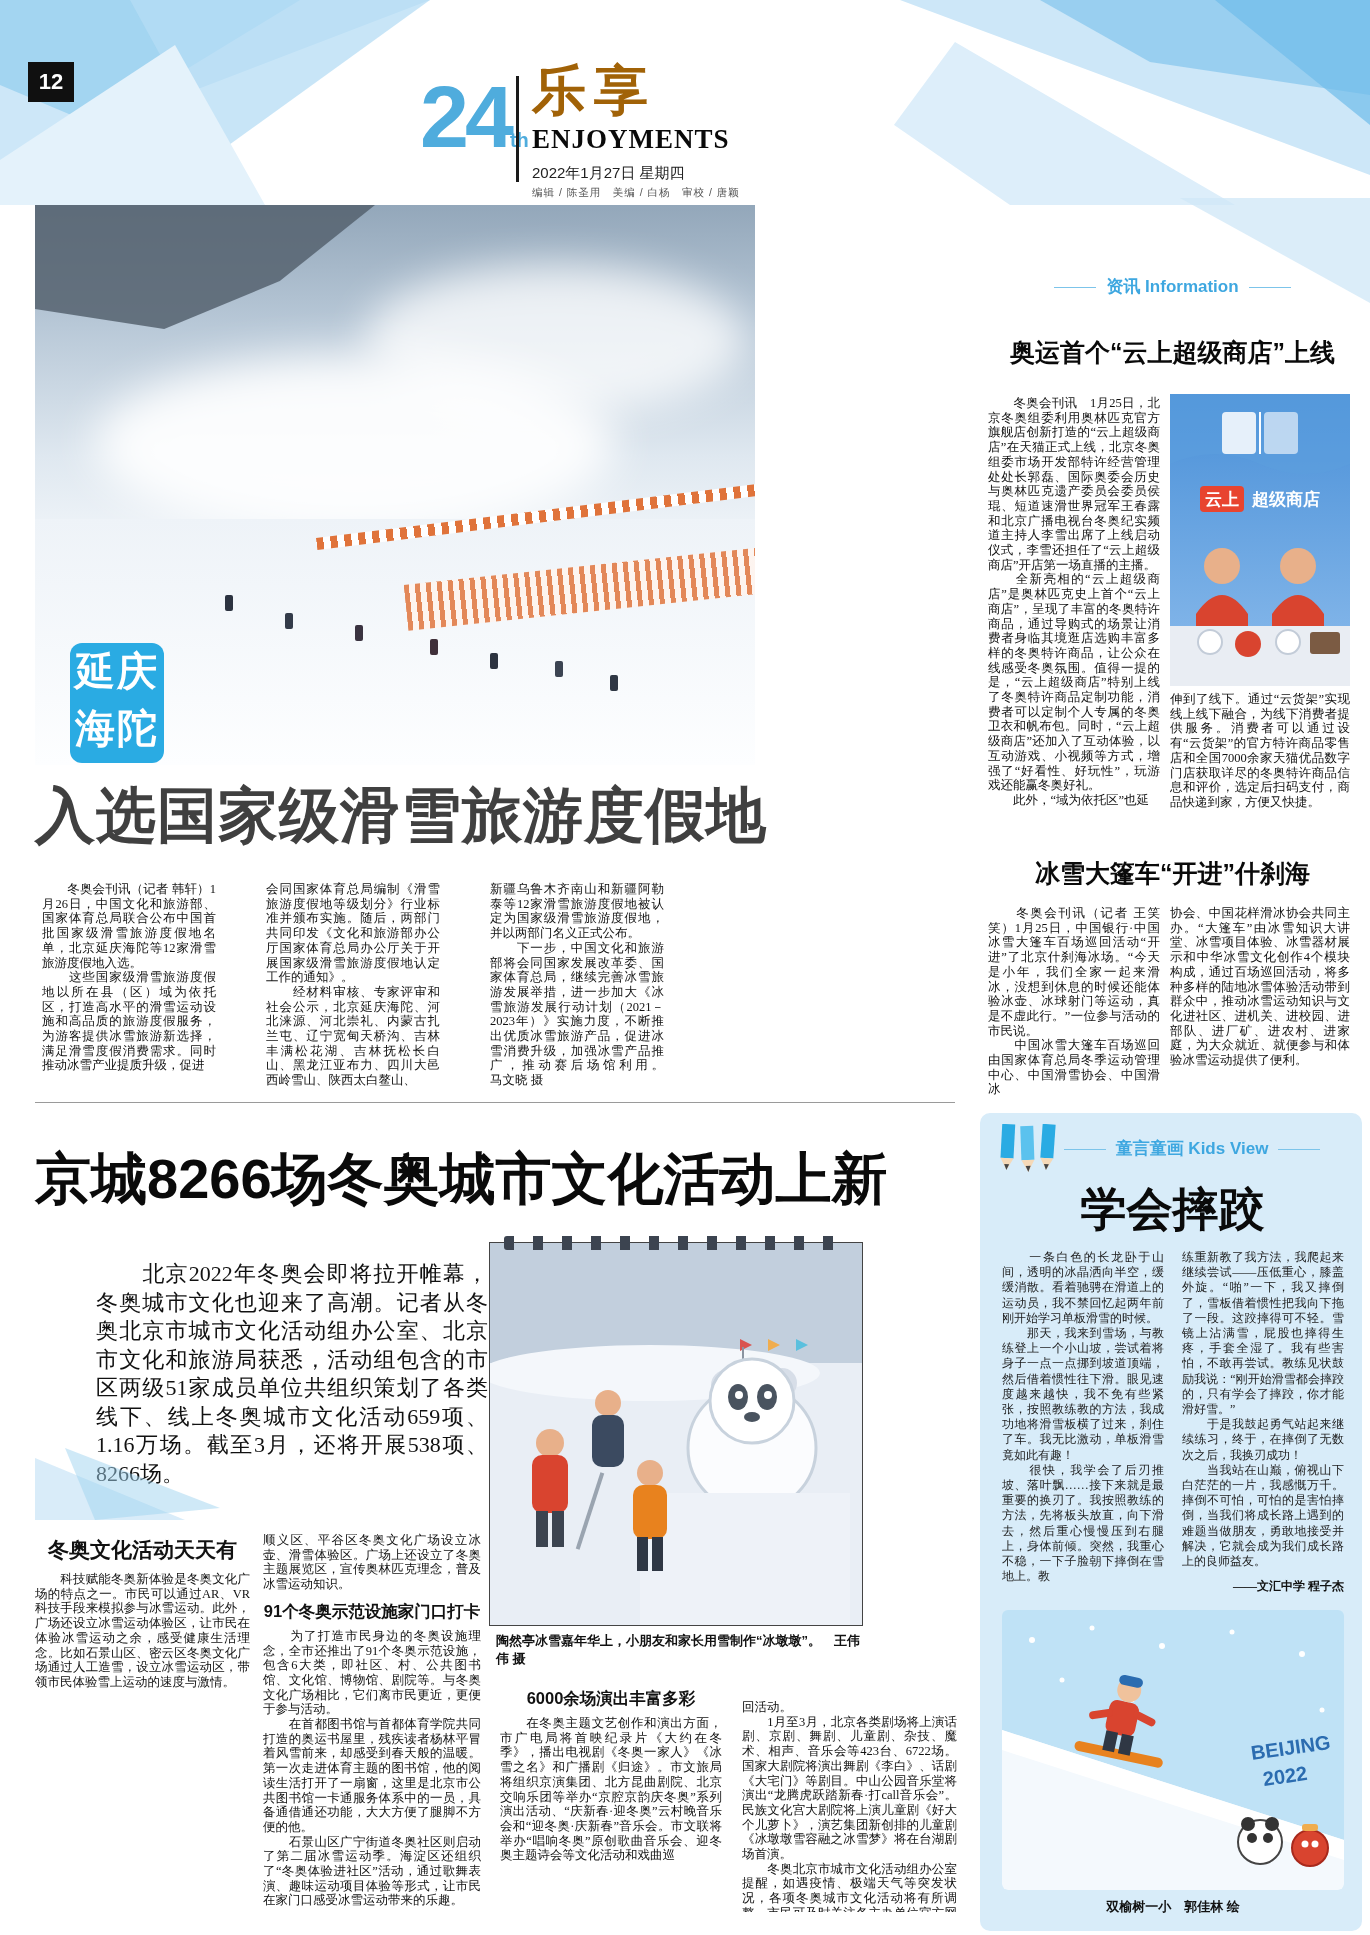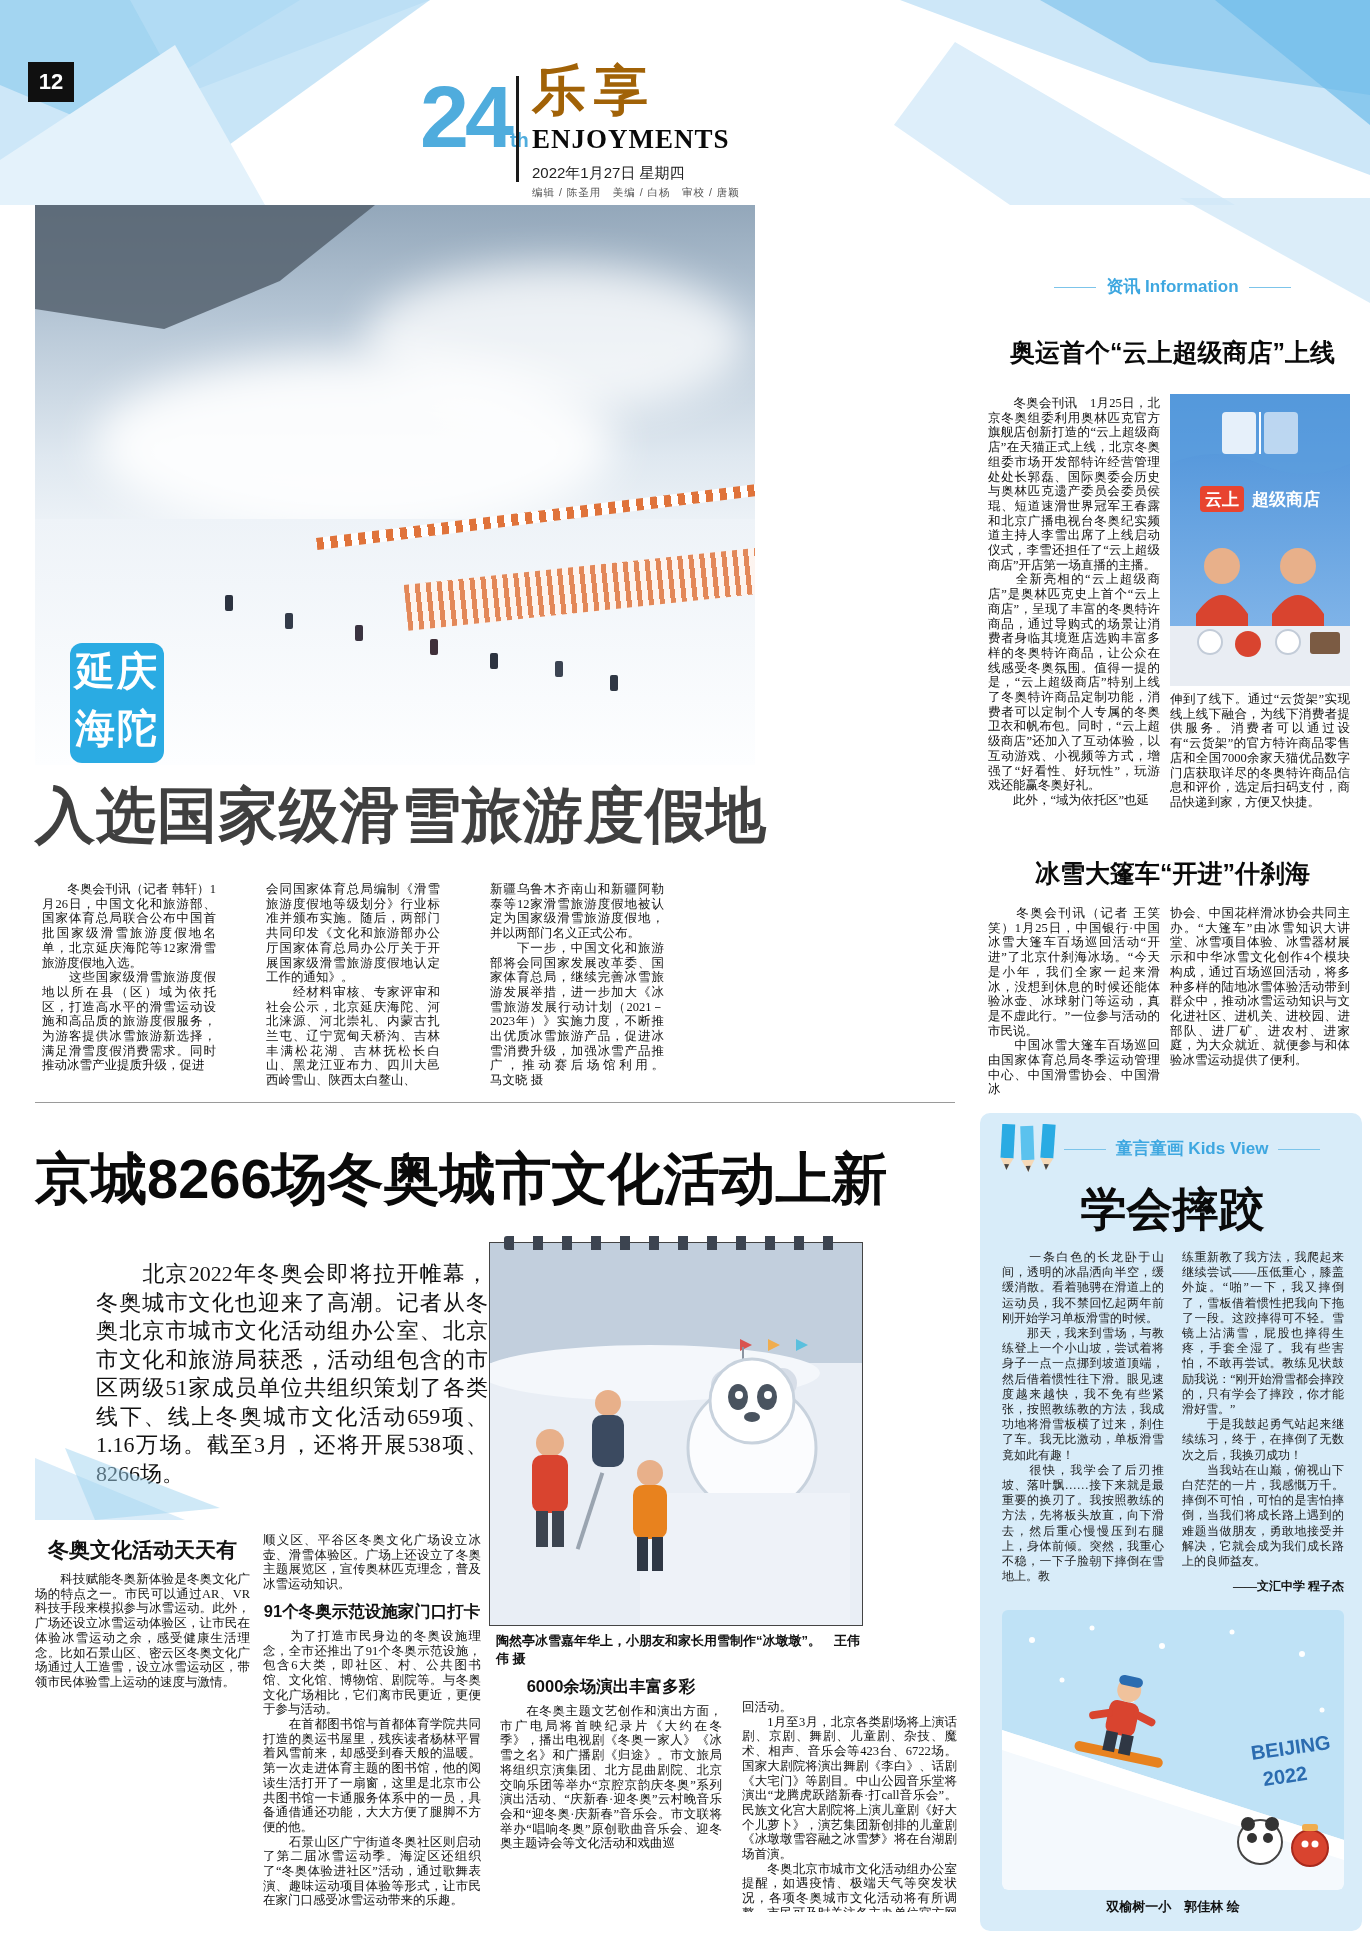--- a/index.html
+++ b/index.html
@@ -183,21 +183,21 @@
   <div class="abs bcol news" style="left:263px;top:1533px;width:218px;height:380px;">
     <p>顺义区、平谷区冬奥文化广场设立冰壶、滑雪体验区。广场上还设立了冬奥主题展览区，宣传奥林匹克理念，普及冰雪运动知识。</p>
     <h5>91个冬奥示范设施家门口打卡</h5>
     <div>
         <p>　　为了打造市民身边的冬奥设施理念，全市还推出了91个冬奥示范设施，包含6大类，即社区、村、公共图书馆、文化馆、博物馆、剧院等。与冬奥文化广场相比，它们离市民更近，更便于参与活动。</p>
         <p>　　在首都图书馆与首都体育学院共同打造的奥运书屋里，残疾读者杨林平冒着风雪前来，却感受到春天般的温暖。第一次走进体育主题的图书馆，他的阅读生活打开了一扇窗，这里是北京市公共图书馆一卡通服务体系中的一员，具备通借通还功能，大大方便了腿脚不方便的他。</p>
         <p>　　石景山区广宁街道冬奥社区则启动了第二届冰雪运动季。海淀区还组织了“冬奥体验进社区”活动，通过歌舞表演、趣味运动项目体验等形式，让市民在家门口感受冰雪运动带来的乐趣。</p>
       </div>
   </div>
   <div class="abs bcol news" style="left:500px;top:1676px;width:222px;height:236px;">
-    <h5 style="margin-top:0;">6000余场演出丰富多彩</h5>
+    <h5 style="margin-top:12px;">6000余场演出丰富多彩</h5>
     <div>
         <p>　　在冬奥主题文艺创作和演出方面，市广电局将首映纪录片《大约在冬季》，播出电视剧《冬奥一家人》《冰雪之名》和广播剧《归途》。市文旅局将组织京演集团、北方昆曲剧院、北京交响乐团等举办“京腔京韵庆冬奥”系列演出活动、“庆新春·迎冬奥”云村晚音乐会和“迎冬奥·庆新春”音乐会。市文联将举办“唱响冬奥”原创歌曲音乐会、迎冬奥主题诗会等文化活动和戏曲巡</p>
       </div>
   </div>
   <div class="abs bcol news" style="left:742px;top:1700px;width:215px;height:212px;">
     <div>
         <p>回活动。</p>
         <p>　　1月至3月，北京各类剧场将上演话剧、京剧、舞剧、儿童剧、杂技、魔术、相声、音乐会等423台、6722场。国家大剧院将演出舞剧《李白》、话剧《大宅门》等剧目。中山公园音乐堂将演出“龙腾虎跃踏新春·打call音乐会”。民族文化宫大剧院将上演儿童剧《好大个儿萝卜》，演艺集团新创排的儿童剧《冰墩墩雪容融之冰雪梦》将在台湖剧场首演。</p>
         <p>　　冬奥北京市城市文化活动组办公室提醒，如遇疫情、极端天气等突发状况，各项冬奥城市文化活动将有所调整，市民可及时关注各主办单位官方网站、微信公众号了解相关信息。</p>
       </div>

